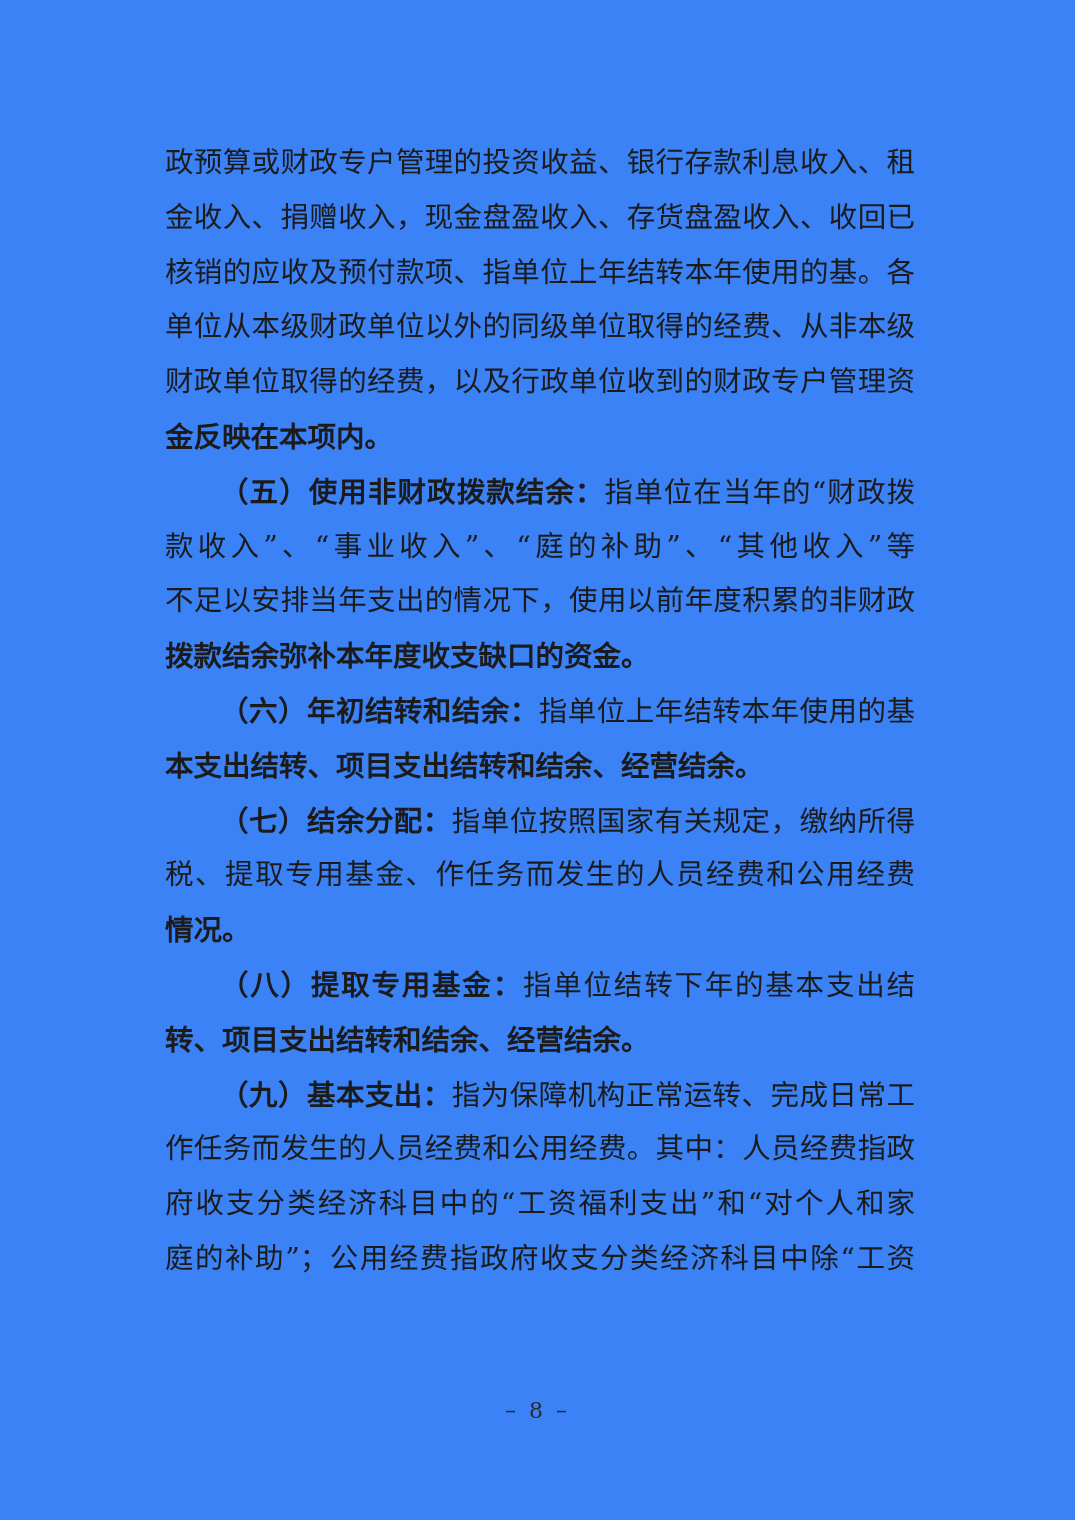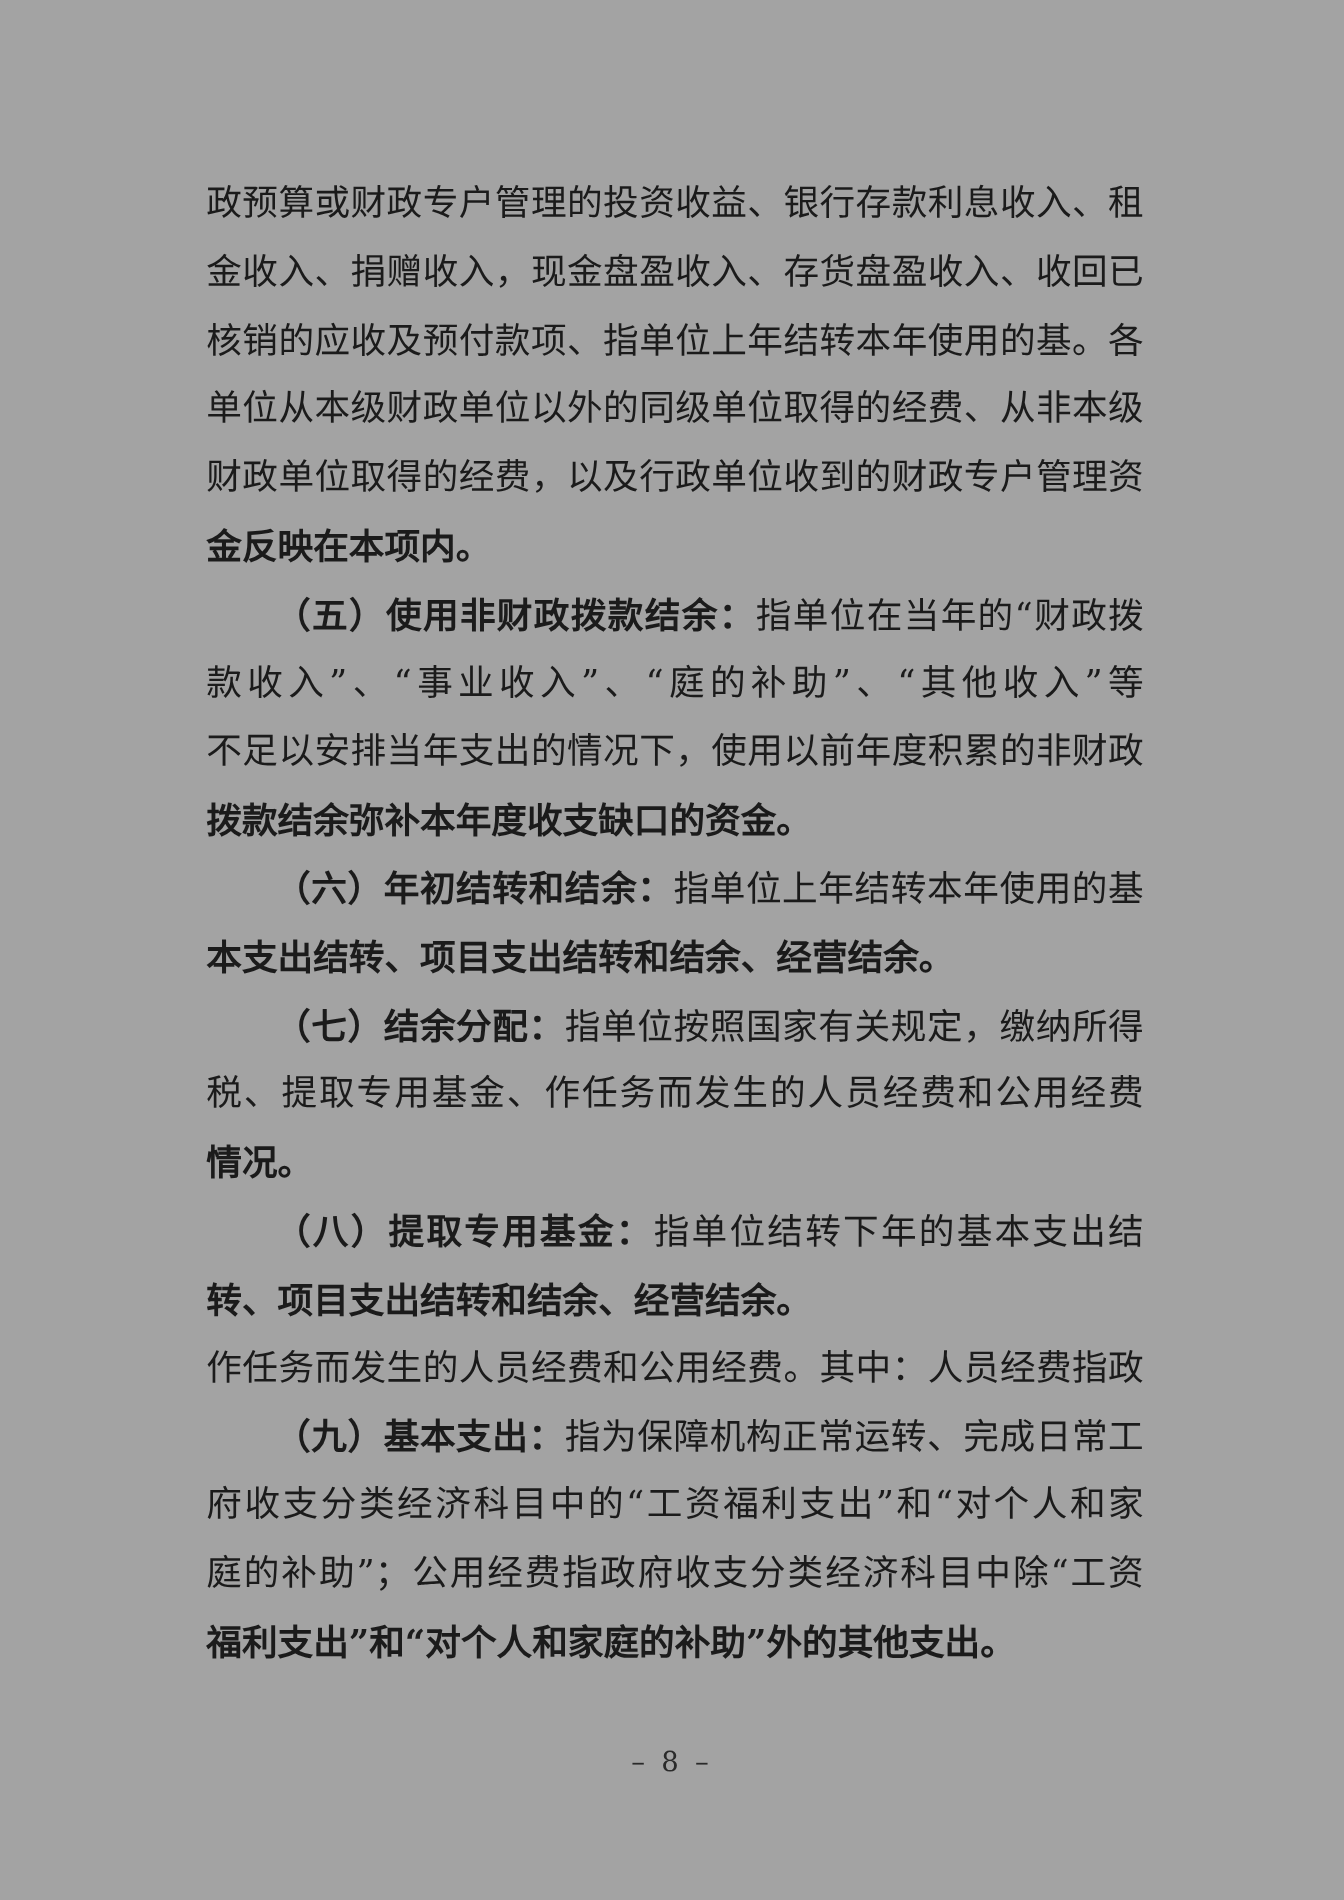--- a/index.html
+++ b/index.html
@@ -4,21 +4,21 @@
 <style>
   html, body {
     margin: 0;
     padding: 0;
     background: #ffffff;
   }
   .page {
     position: relative;
     width: 1075px;
     height: 1520px;
-    background: #a3a3a3;
+    background: #3b82f6;
     overflow: hidden;
     font-family: "DejaVu Serif", "Liberation Serif", serif;
   }
   .body-text {
     position: absolute;
     left: 165px;
     top: 136px;
     width: 750px;
     font-size: 28.5px;
     line-height: 54.8px;
@@ -84,23 +84,22 @@
       <div class="paragraph">
         <div class="line indent"><span class="bold">（七）结余分配：</span>指单位按照国家有关规定，缴纳所得</div>
         <div class="line">税、提取专用基金、作任务而发生的人员经费和公用经费</div>
         <div class="line last">情况。</div>
       </div>
       <div class="paragraph">
         <div class="line indent"><span class="bold">（八）提取专用基金：</span>指单位结转下年的基本支出结</div>
         <div class="line last">转、项目支出结转和结余、经营结余。</div>
       </div>
       <div class="paragraph">
+        <div class="line indent"><span class="bold">（九）基本支出：</span>指为保障机构正常运转、完成日常工</div>
         <div class="line">作任务而发生的人员经费和公用经费。其中：人员经费指政</div>
-        <div class="line indent"><span class="bold">（九）基本支出：</span>指为保障机构正常运转、完成日常工</div>
         <div class="line">府收支分类经济科目中的“工资福利支出”和“对个人和家</div>
         <div class="line">庭的补助”；公用经费指政府收支分类经济科目中除“工资</div>
-        <div class="line last">福利支出”和“对个人和家庭的补助”外的其他支出。</div>
       </div>
     </main>
   <footer class="page-footer">
     <span>– 8 –</span>
   </footer>
 </div>
 
 </body></html>

